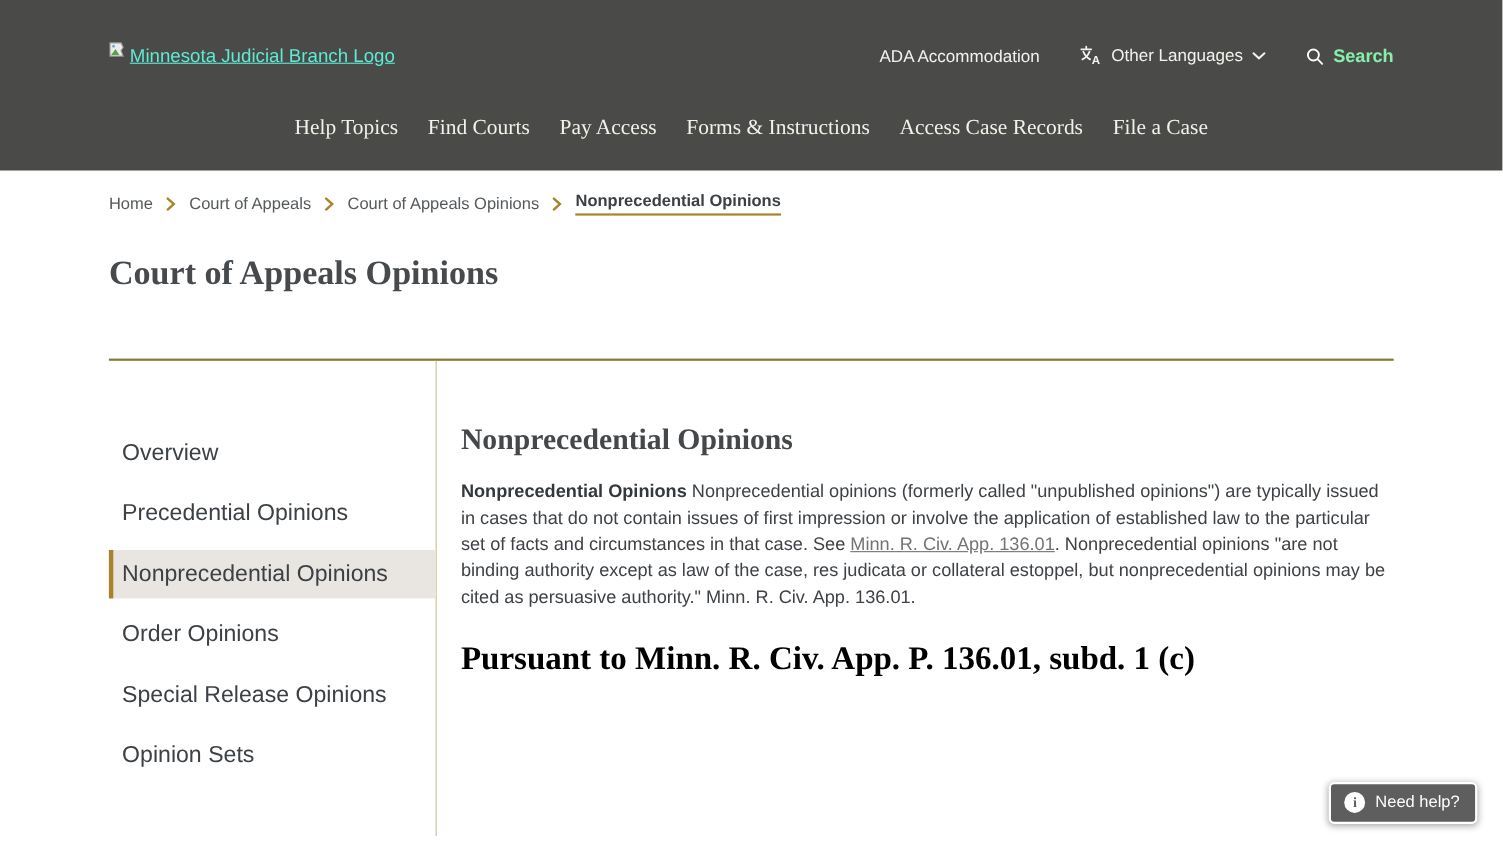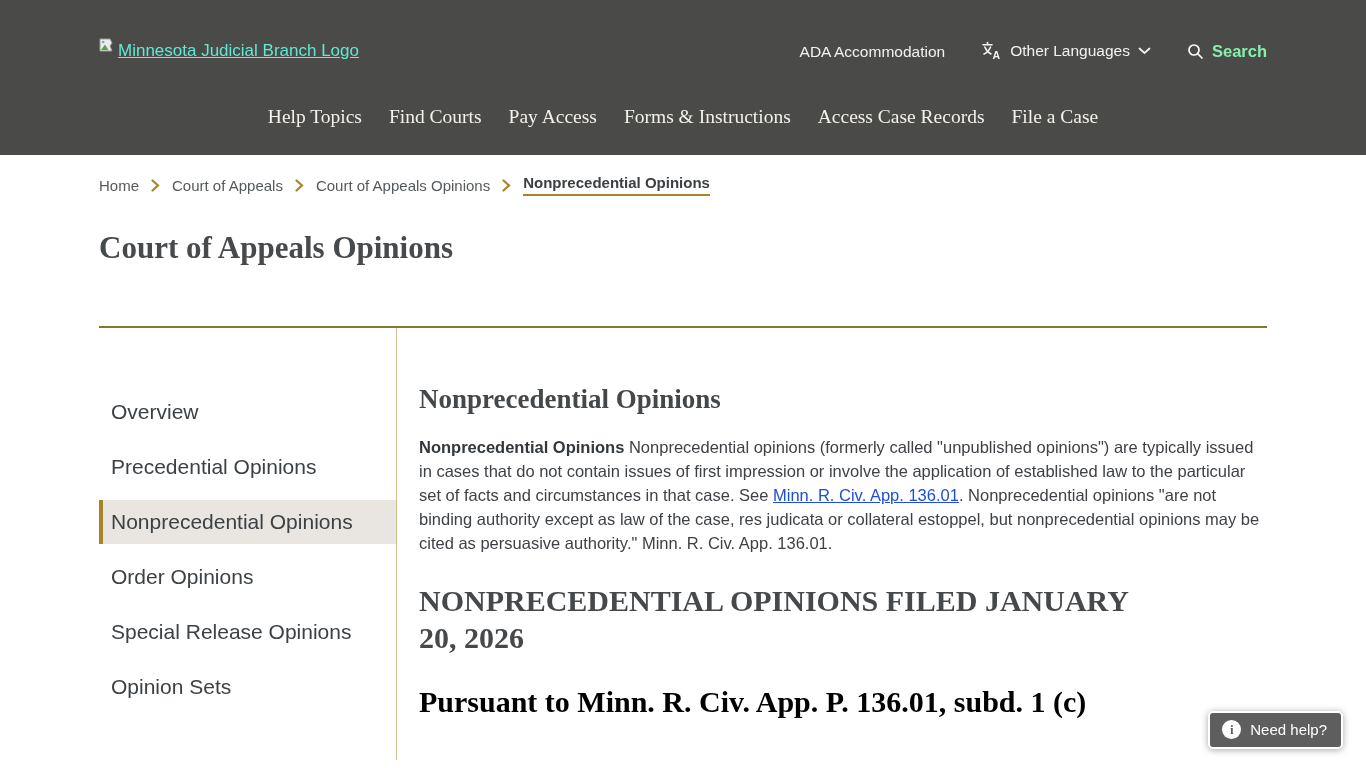--- a/index.html
+++ b/index.html
@@ -105,21 +105,21 @@
     color: #44484b;
   }
   .intro {
     margin: 0 0 27px;
     max-width: 845px;
     font-size: 16.5px;
     line-height: 24px;
     color: #3e4246;
   }
   .intro b { color: #33383c; }
-  .intro a { color: #1d4ed8; text-decoration: underline; }
+  .intro a { color: #737373; text-decoration: underline; }
   .filed-heading {
     margin: 0 0 29px;
     max-width: 730px;
     font-family: "Liberation Serif", serif;
     font-weight: bold;
     font-size: 30px;
     line-height: 37px;
     color: #46494c;
   }
   .pursuant-heading {
@@ -240,21 +240,20 @@
     <a class="side-item">Precedential Opinions</a>
     <a class="side-item active">Nonprecedential Opinions</a>
     <a class="side-item">Order Opinions</a>
     <a class="side-item">Special Release Opinions</a>
     <a class="side-item">Opinion Sets</a>
   </aside>
 
   <main class="main">
     <h2 class="content-heading">Nonprecedential Opinions</h2>
     <p class="intro"><b>Nonprecedential Opinions</b><span> Nonprecedential opinions (formerly called "unpublished opinions") are typically issued in cases that do not contain issues of first impression or involve the application of established law to the particular set of facts and circumstances in that case.  See </span><a>Minn. R. Civ. App. 136.01</a><span>.  Nonprecedential opinions "are not binding authority except as law of the case, res judicata or collateral estoppel, but nonprecedential opinions may be cited as persuasive authority." Minn. R. Civ. App. 136.01.</span></p>
-    <h2 class="filed-heading">NONPRECEDENTIAL OPINIONS FILED JANUARY 20, 2026</h2>
     <h2 class="pursuant-heading">Pursuant to Minn. R. Civ. App. P. 136.01, subd. 1 (c)</h2>
   </main>
 </div>
 
 <button class="need-help">
   <span class="info-circle">i</span>
   <span>Need help?</span>
 </button>
 
 </body></html>

